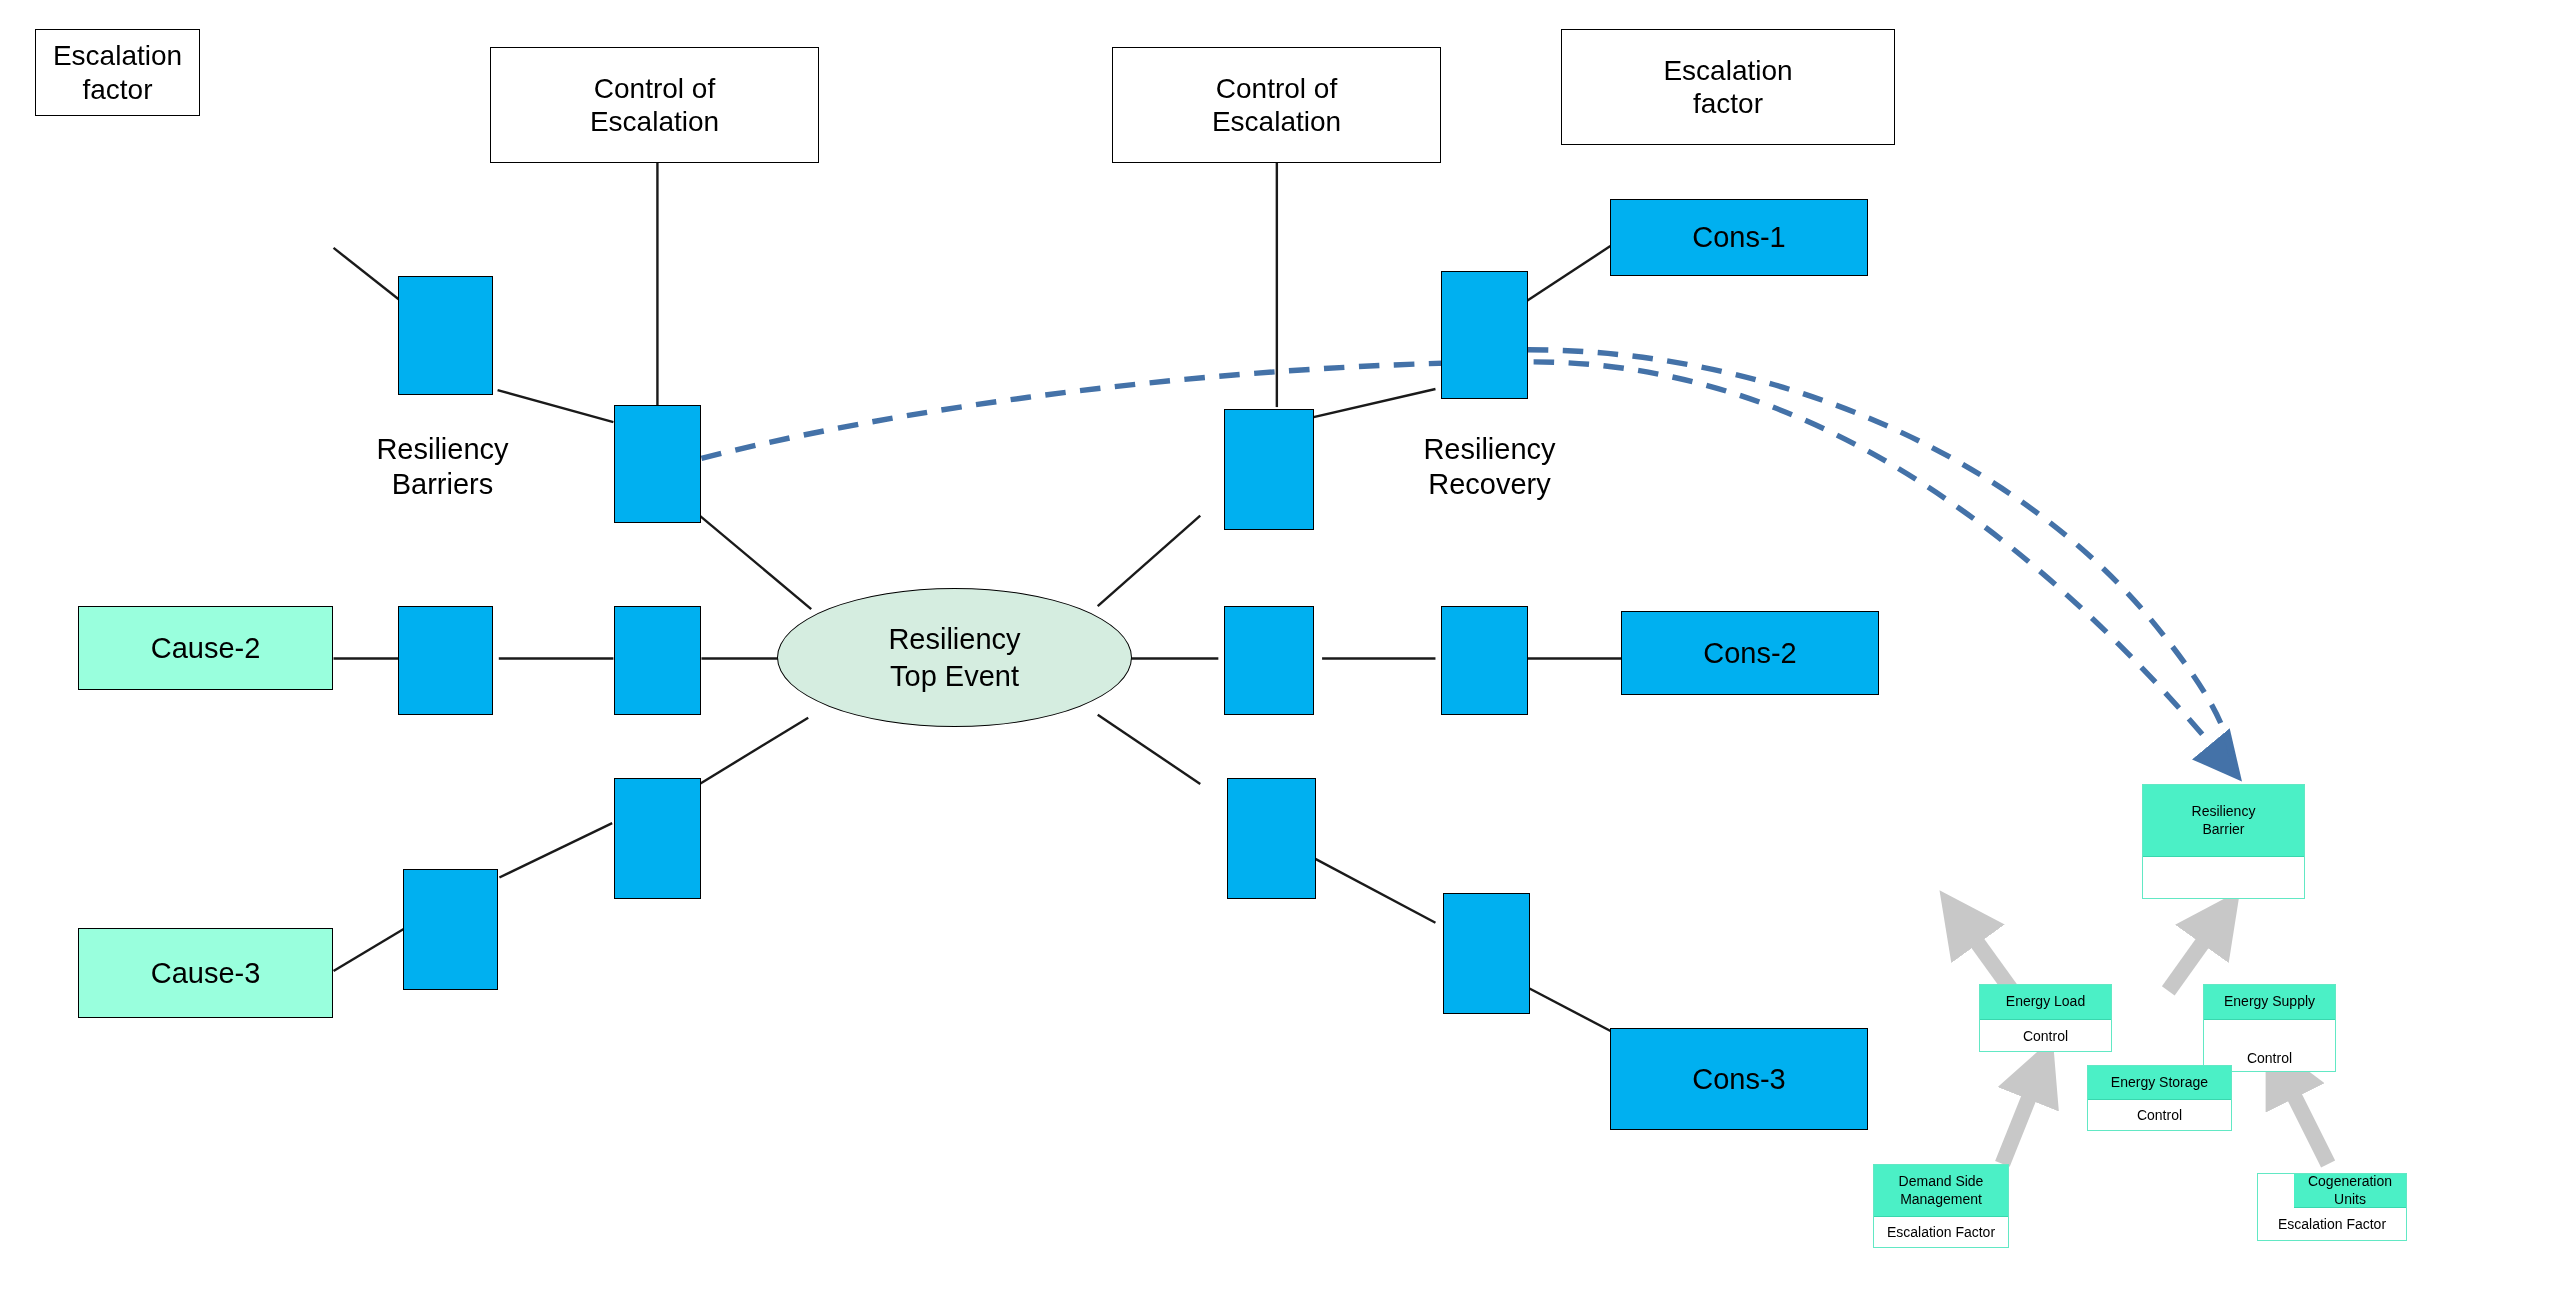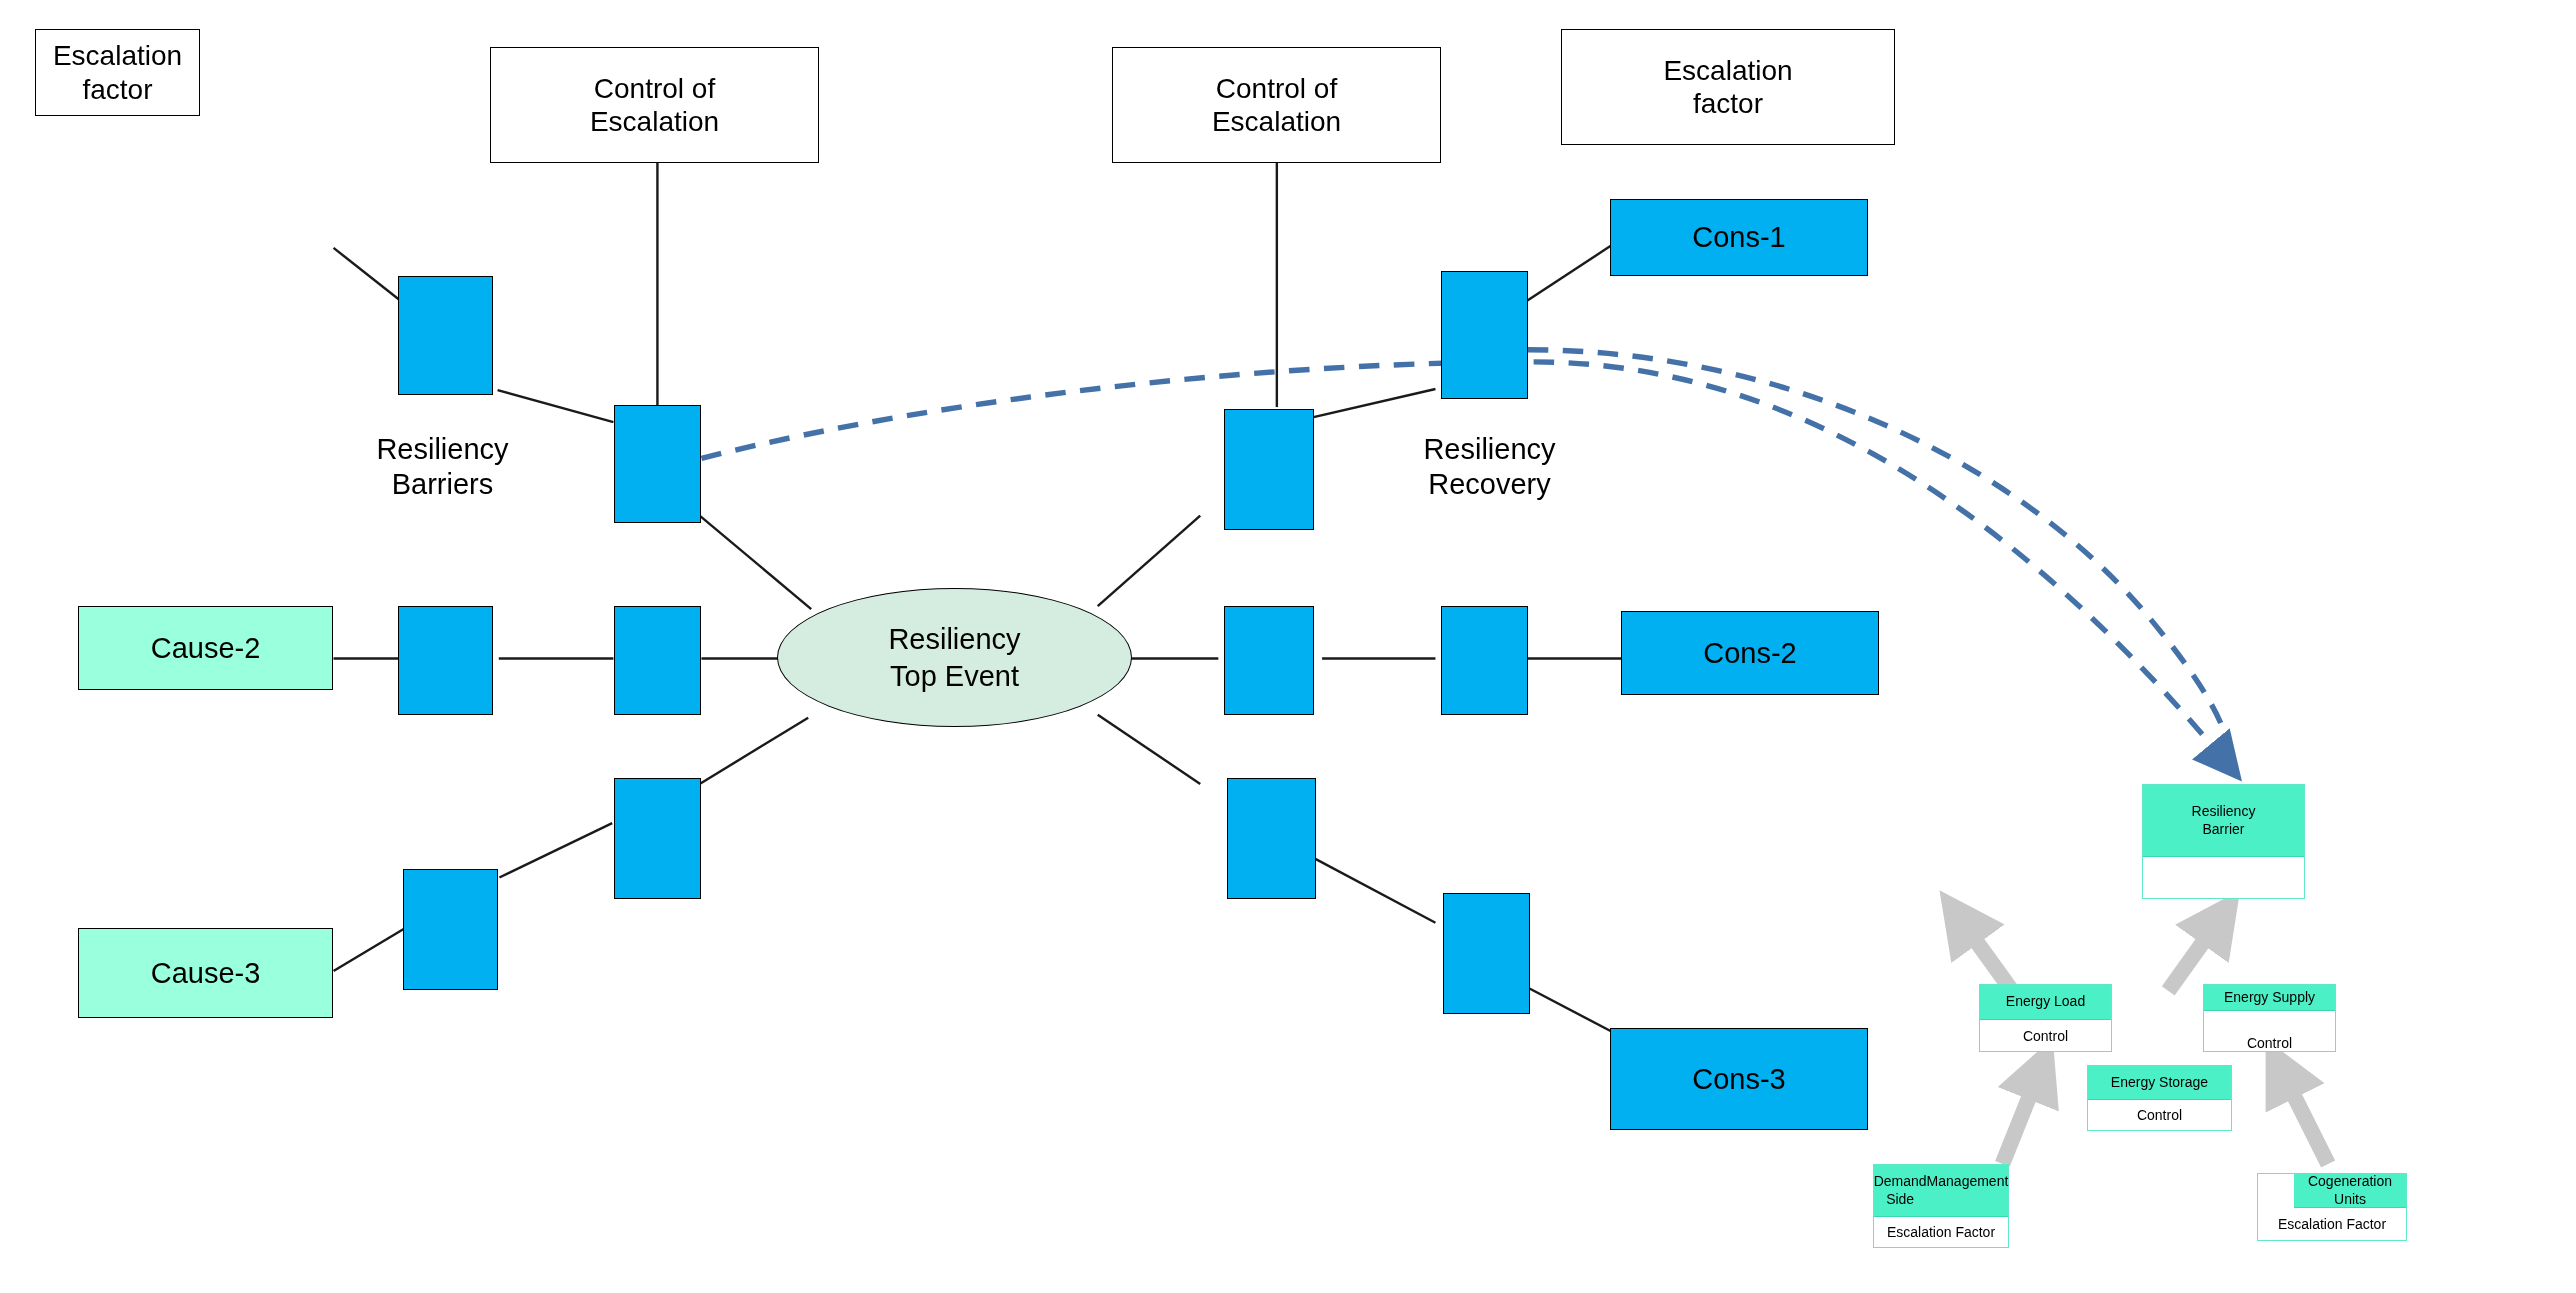--- a/index.html
+++ b/index.html
@@ -240,33 +240,33 @@
       </div>
     </div>
     <div class="body"></div>
   </div>
 
   <div class="dbox" style="left:1979px;top:984px;width:133px;height:68px;">
     <div class="head" style="height:34px;">Energy Load</div>
     <div class="body">Control</div>
   </div>
 
-  <div class="dbox" style="left:2203px;top:984px;width:133px;height:68px;gap:24px;">
+  <div class="dbox" style="left:2203px;top:984px;width:133px;height:88px;gap:24px;">
     <div class="head" style="height:34px;">Energy Supply</div>
     <div class="body">Control</div>
   </div>
 
   <div class="dbox" style="left:2087px;top:1065px;width:145px;height:66px;">
     <div class="head" style="height:33px;">Energy Storage</div>
     <div class="body">Control</div>
   </div>
 
   <div class="dbox" style="left:1873px;top:1164px;width:136px;height:84px;">
     <div class="head" style="height:51px;">
-      <div style="display:flex;flex-direction:row;">
+      <div style="display:flex;flex-direction:column;">
         <span>Demand Side</span>
         <span>Management</span>
       </div>
     </div>
     <div class="body">Escalation Factor</div>
   </div>
 
   <div class="dbox" style="left:2257px;top:1173px;width:150px;height:68px;">
     <div class="head" style="height:33px;margin-left:36px;">Cogeneration Units</div>
     <div class="body">Escalation Factor</div>

